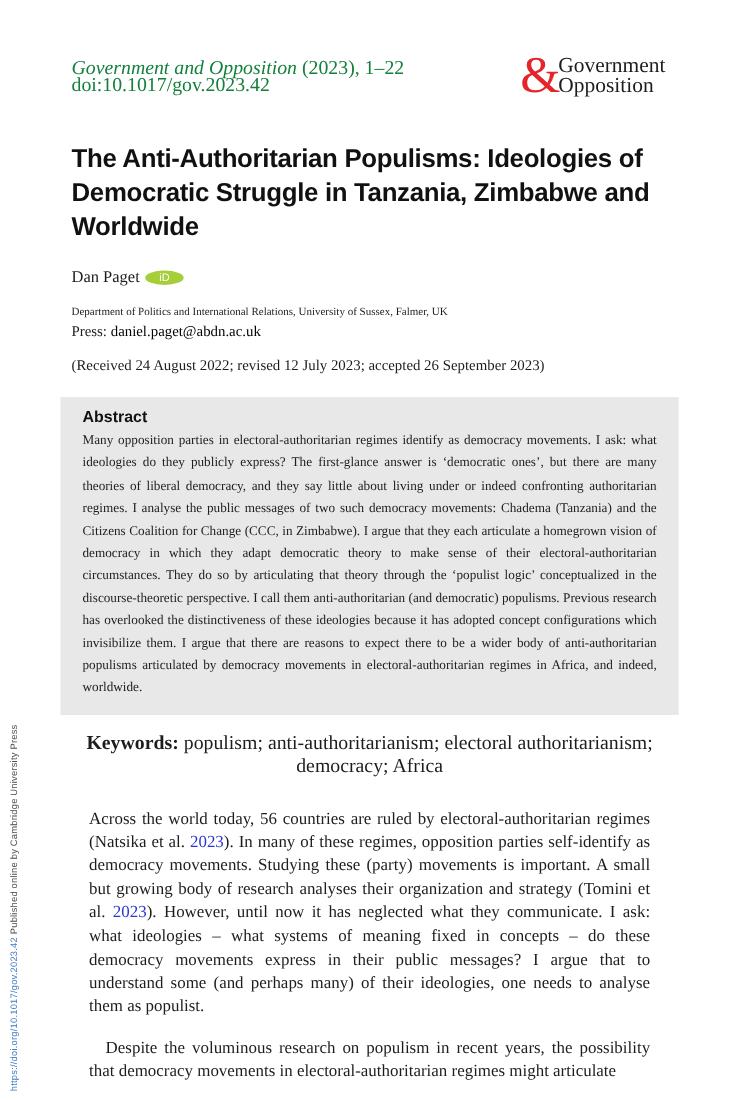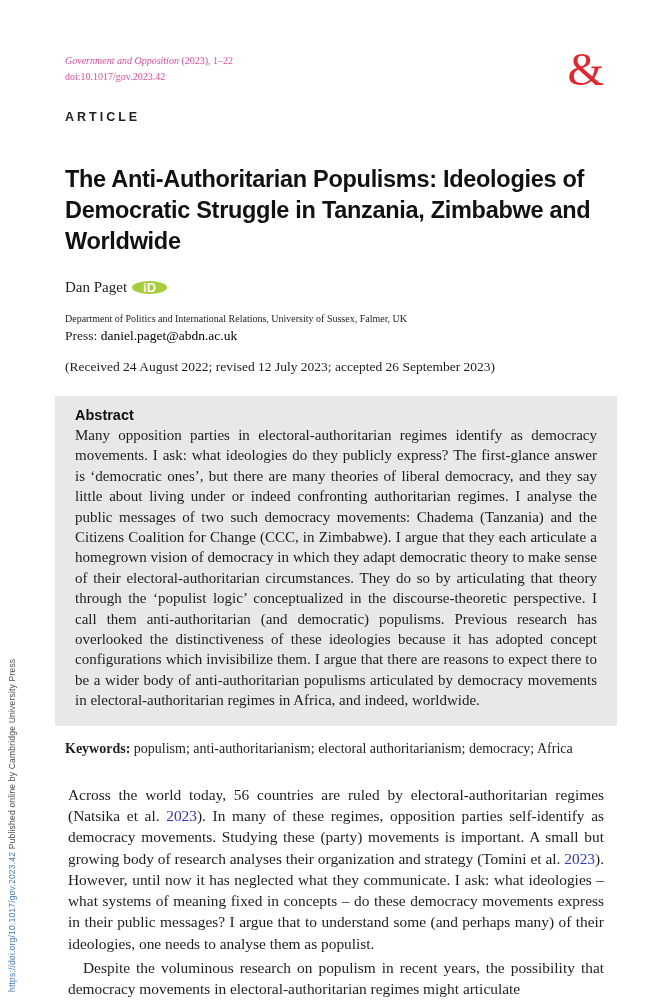--- a/index.html
+++ b/index.html
@@ -15,21 +15,21 @@
     white-space:nowrap;
     font-family:"Liberation Sans", sans-serif;
     font-size:8.5px; letter-spacing:0.2px; color:#4d4d4d;
   }
   .sidebar .doi-link { color:#3f7cc4; text-decoration:none; }
 
   .content { position:absolute; left:65px; width:542px; top:0; }
 
   
   .header-row { display:flex; justify-content:space-between; align-items:flex-start; margin-top:53px; }
-  .journal-meta { font-size:10px; line-height:16px; color:#ec4899; }
+  .journal-meta { font-size:18px; line-height:16px; color:#15803d; }
   .journal-name { font-style:italic; }
   .logo { display:flex; align-items:center; margin-top:-4px; margin-right:2px; }
   .logo-amp {
     font-family:"Liberation Serif", serif; font-size:47px; line-height:40px;
     font-weight:400; margin-right:1px;
   }
   .logo-words { font-family:"Liberation Serif", serif; font-size:19.5px; line-height:19.5px; color:#1c1c1c; margin-left:-3px; }
 
   .article-label {
     margin-top:21px;
@@ -42,46 +42,46 @@
     font-family:"Liberation Sans", sans-serif;
     font-weight:bold; font-size:23.5px; line-height:31px;
     letter-spacing:-0.3px; color:#111;
   }
 
   .author-row { margin-top:22px; font-size:15px; display:flex; align-items:center; }
   .orcid-icon {
     display:inline-flex; align-items:center; justify-content:center;
     width:35px; height:13px; border-radius:50%;
     margin-left:5px; text-decoration:none;
-    font-family:"Liberation Sans", sans-serif; font-size:13px; font-weight:bold; color:#fff;
+    font-family:"Liberation Sans", sans-serif; font-size:10px; font-weight:normal; color:#fff;
   }
 
   .affiliation { margin-top:14px; font-size:10px; line-height:17px; }
   .email-line  { font-size:13.5px; line-height:17px; }
   .email-line a { text-decoration:none; }
 
   .dates { margin-top:15px; font-size:13.5px; }
 
   .abstract-box {
     margin:21px -10px 0 -10px;
     padding:11px 20px 15px 20px;
   }
   .abstract-heading {
     font-family:"Liberation Sans", sans-serif;
     font-weight:bold; font-size:14.5px; margin-bottom:2px; color:#111;
   }
   .abstract-text {
-    font-size:15px; line-height:20.4px; text-align:justify;
+    font-size:12px; line-height:20.4px; text-align:justify;
   }
 
-  .keywords { margin-top:15px; font-size:14px; }
+  .keywords { margin-top:15px; font-size:18px;text-align:center; }
   .keywords b { font-weight:bold; }
 
   .body-block { margin-top:27px; font-size:15.4px; line-height:21.3px; text-align:justify; }
-  .body-para { margin:3px; }
+  .body-para { margin:16px; }
   .body-para + .body-para { text-indent:15px; }
   .cite-link { text-decoration:none; }
 </style>
 </head>
 <body>
 
 <div class="page">
 
   <div class="sidebar">
     <a href="#" class="doi-link" style="color: rgb(63, 124, 196);">https://doi.org/10.1017/gov.2023.42</a><span> Published online by Cambridge University Press</span>
@@ -89,24 +89,27 @@
 
   <div class="content">
 
     <div class="header-row">
       <div class="journal-meta">
         <div><span class="journal-name">Government and Opposition</span><span> (2023), 1–22</span></div>
         <div>doi:10.1017/gov.2023.42</div>
       </div>
       <div class="logo">
         <span class="logo-amp" style="color: rgb(229, 37, 44);">&amp;</span>
+        <span class="logo-words">
+          <div>Government</div>
+          <div>Opposition</div>
+        </span>
       </div>
     </div>
 
-    <div class="article-label">ARTICLE</div>
 
     <h1 class="title" style="margin-bottom:0;margin-top:40px;">The Anti-Authoritarian Populisms: Ideologies of Democratic Struggle in Tanzania, Zimbabwe and Worldwide</h1>
 
     <div class="author-row">
       <span>Dan Paget</span>
       <a href="#" class="orcid-icon" style="background: rgb(166, 206, 57);">iD</a>
     </div>
 
     <div class="affiliation">Department of Politics and International Relations, University of Sussex, Falmer, UK</div>
     <div class="email-line">

